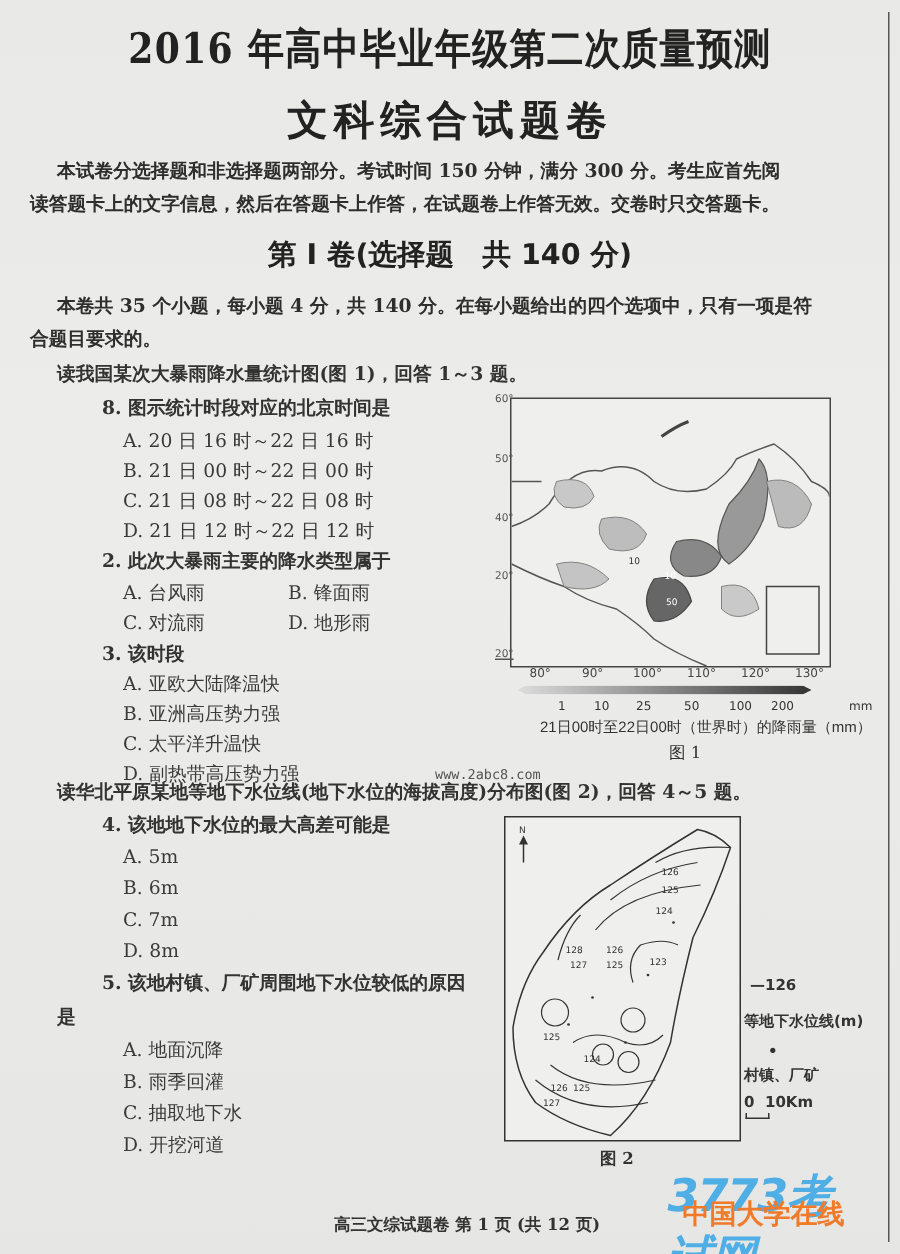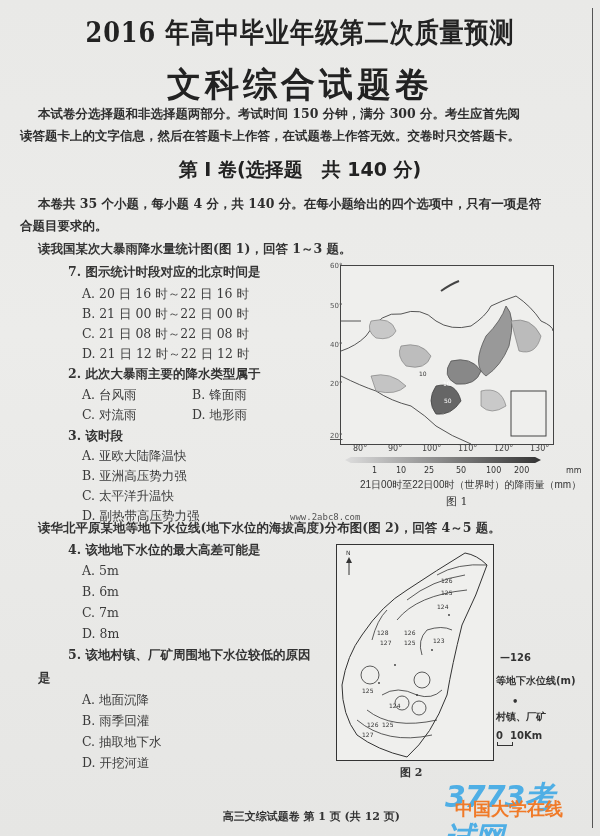--- a/index.html
+++ b/index.html
@@ -7,21 +7,21 @@
     width:600px; height:836px; overflow:hidden; position:relative;
     background: linear-gradient(180deg,#e9e9e7 0%,#ececea 40%,#e6e6e4 100%);
     font-family: "DejaVu Serif", serif;
     color:#2a2a2a;
   }
   .page { position:absolute; left:0; top:0; width:580px; height:836px; }
   .right-rule { position:absolute; left:592px; top:8px; width:1px; height:820px; background:#555; }
   .title1 { position:absolute; top:14px; left:0; width:600px; text-align:center;
     font-size:28px; font-weight:bold; letter-spacing:1px; color:#222; transform:scaleX(0.86); }
   .title2 { position:absolute; top:62px; left:0; width:600px; text-align:center;
-    font-family:"DejaVu Sans", sans-serif; font-size:34px; font-weight:bold; letter-spacing:4px; color:#222; }
+    font-family:"DejaVu Sans", sans-serif; font-size:27px; font-weight:bold; letter-spacing:4px; color:#222; }
   .para { position:absolute; font-size:12.5px; line-height:22px; color:#2e2e2e; font-weight:bold; }
   .sec { position:absolute; top:157px; left:0; width:600px; text-align:center;
     font-family:"DejaVu Sans", sans-serif; font-size:19px; font-weight:bold; color:#222; }
   .line { position:absolute; font-size:12.5px; color:#333; white-space:nowrap; font-weight:bold; }
   .opt { font-weight:normal; color:#3a3a3a; }
   .fig1 { position:absolute; left:340px; top:265px; width:212px; height:178px; border:1px solid #444; background:#efefed; }
   .fig1-ylab { position:absolute; font-size:7px; color:#555; font-family:"DejaVu Sans",sans-serif; }
   .fig1-xlab { position:absolute; top:444px; font-size:8px; color:#444; font-family:"DejaVu Sans",sans-serif; }
   .colorbar { position:absolute; left:345px; top:457px; width:196px; height:6px;
     background: linear-gradient(90deg,#ddd 0%,#bbb 20%,#999 40%,#777 60%,#555 80%,#333 100%);
@@ -48,21 +48,21 @@
   <div class="para" style="top:103px;left:38px;">本试卷分选择题和非选择题两部分。考试时间 150 分钟，满分 300 分。考生应首先阅</div>
   <div class="para" style="top:125px;left:20px;">读答题卡上的文字信息，然后在答题卡上作答，在试题卷上作答无效。交卷时只交答题卡。</div>
 
   <div class="sec">第 I 卷(选择题　共 140 分)</div>
 
   <div class="para" style="top:193px;left:38px;">本卷共 35 个小题，每小题 4 分，共 140 分。在每小题给出的四个选项中，只有一项是符</div>
   <div class="para" style="top:215px;left:20px;">合题目要求的。</div>
 
   <div class="line" style="top:241px;left:38px;">读我国某次大暴雨降水量统计图(图 1)，回答 1～3 题。</div>
 
-  <div class="line" style="top:264px;left:68px;">7. 图示统计时段对应的北京时间是</div>
+  <div class="line" style="top:264px;left:68px;">8. 图示统计时段对应的北京时间是</div>
   <div class="line opt" style="top:286px;left:82px;">A. 20 日 16 时～22 日 16 时</div>
   <div class="line opt" style="top:306px;left:82px;">B. 21 日 00 时～22 日 00 时</div>
   <div class="line opt" style="top:326px;left:82px;">C. 21 日 08 时～22 日 08 时</div>
   <div class="line opt" style="top:346px;left:82px;">D. 21 日 12 时～22 日 12 时</div>
 
   <div class="line" style="top:366px;left:68px;">2. 此次大暴雨主要的降水类型属于</div>
   <div class="line opt" style="top:387px;left:82px;">A. 台风雨</div>
   <div class="line opt" style="top:387px;left:192px;">B. 锋面雨</div>
   <div class="line opt" style="top:407px;left:82px;">C. 对流雨</div>
   <div class="line opt" style="top:407px;left:192px;">D. 地形雨</div>

